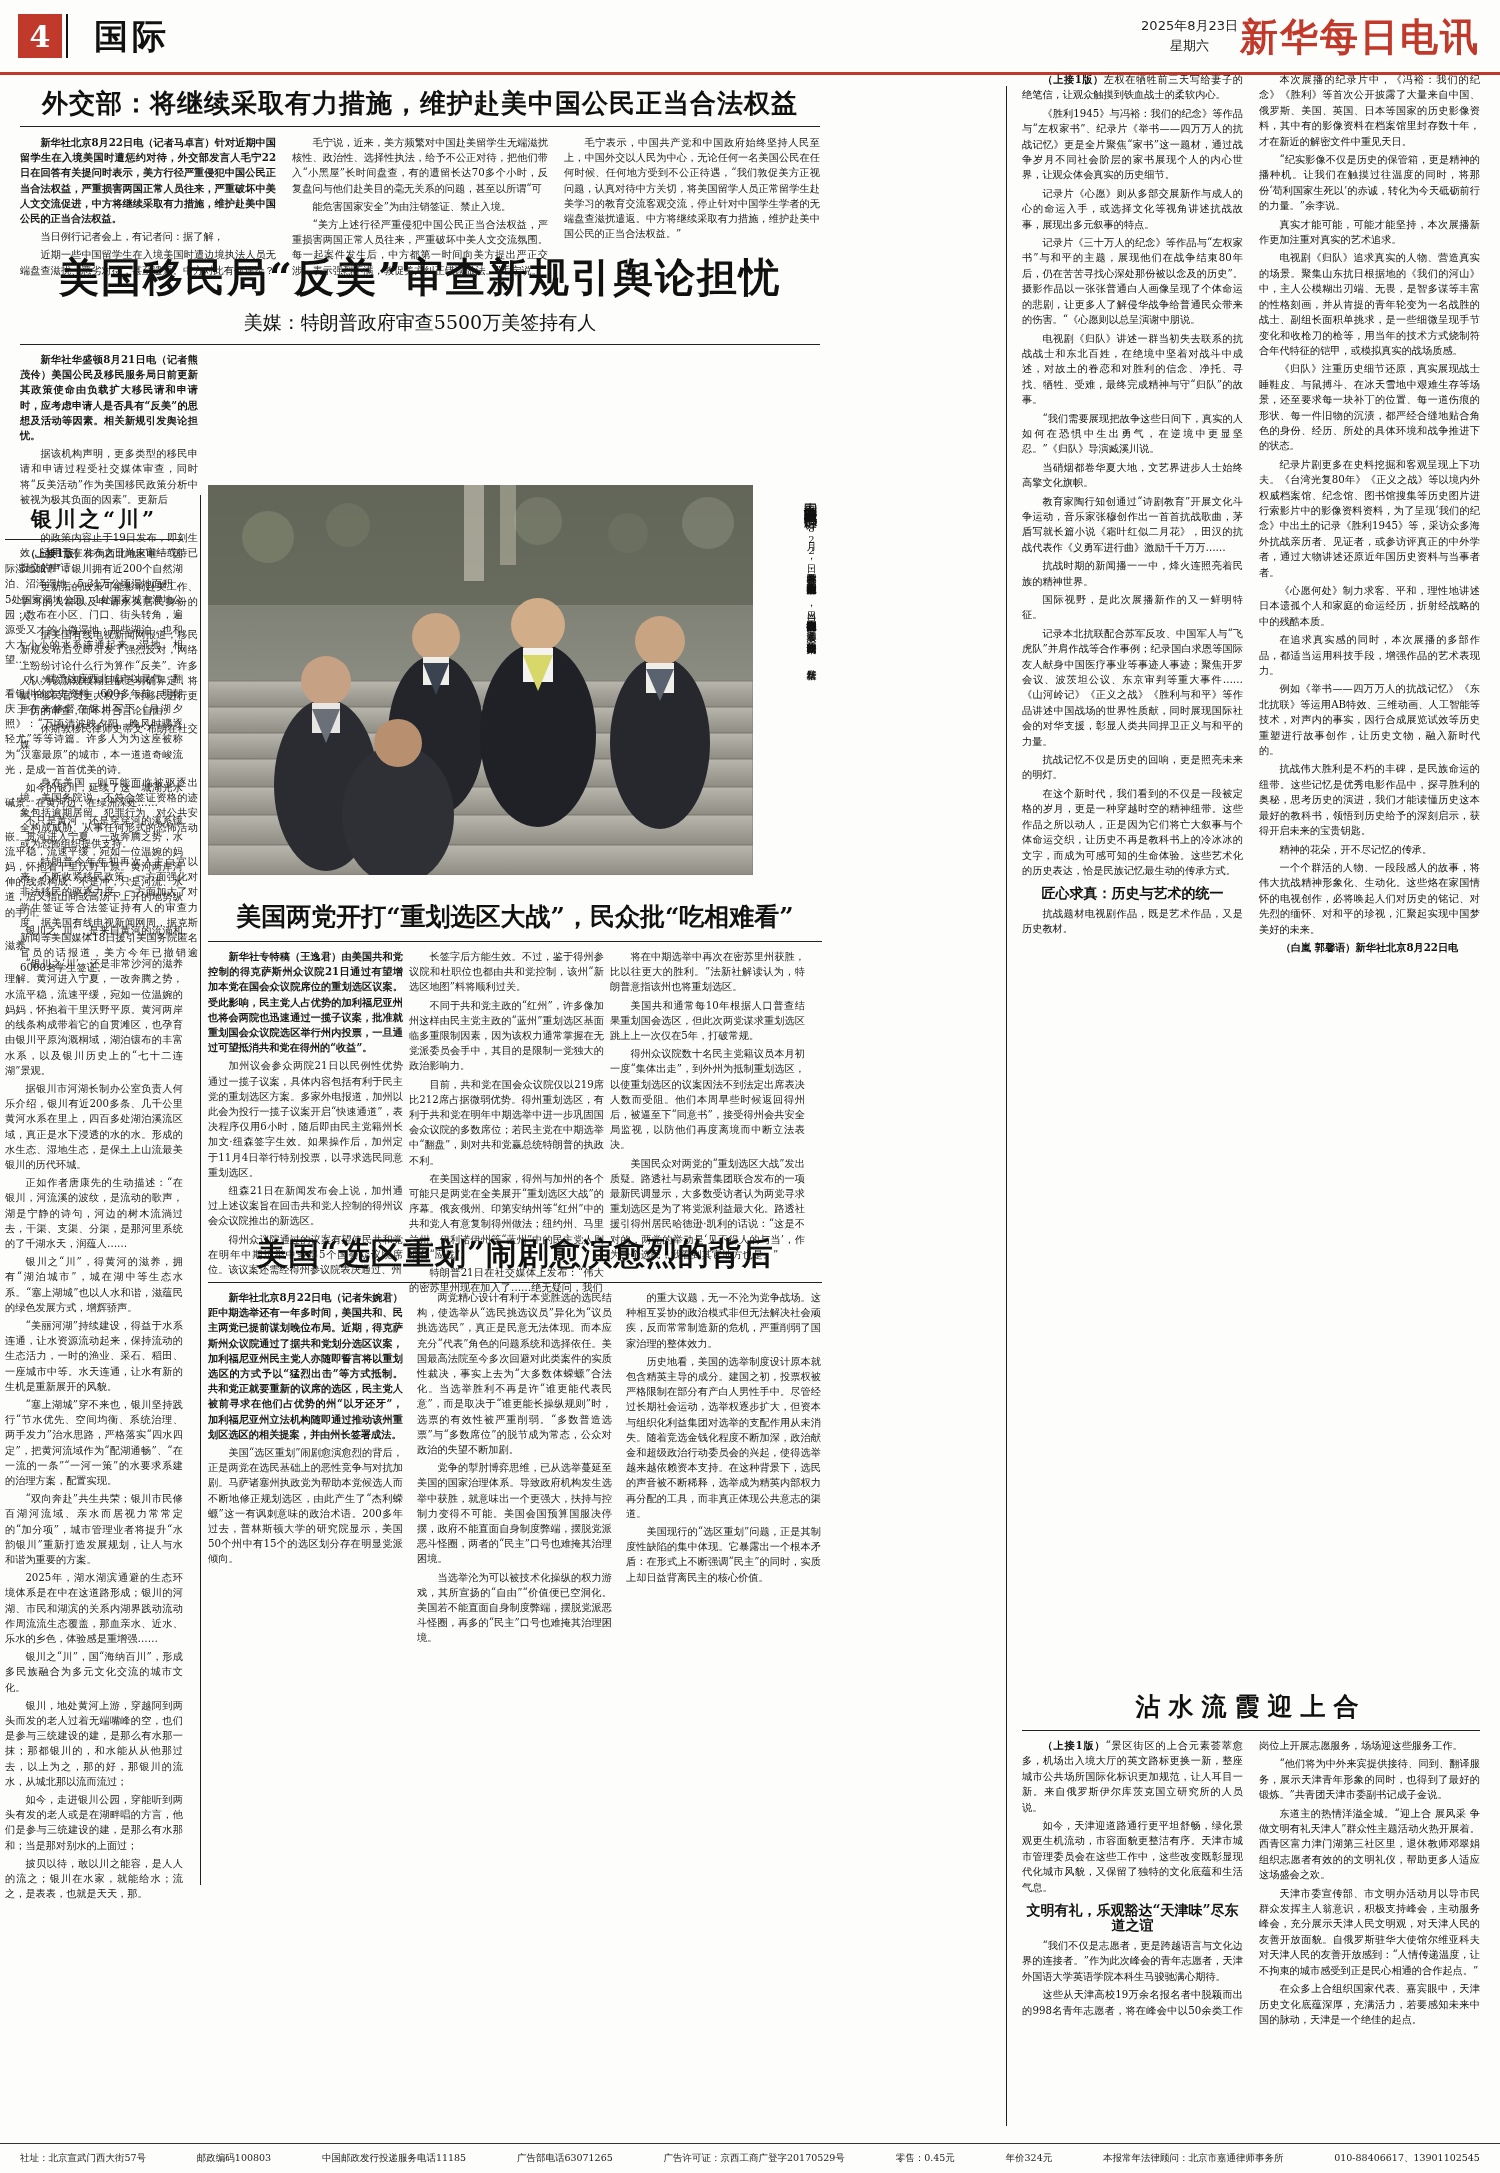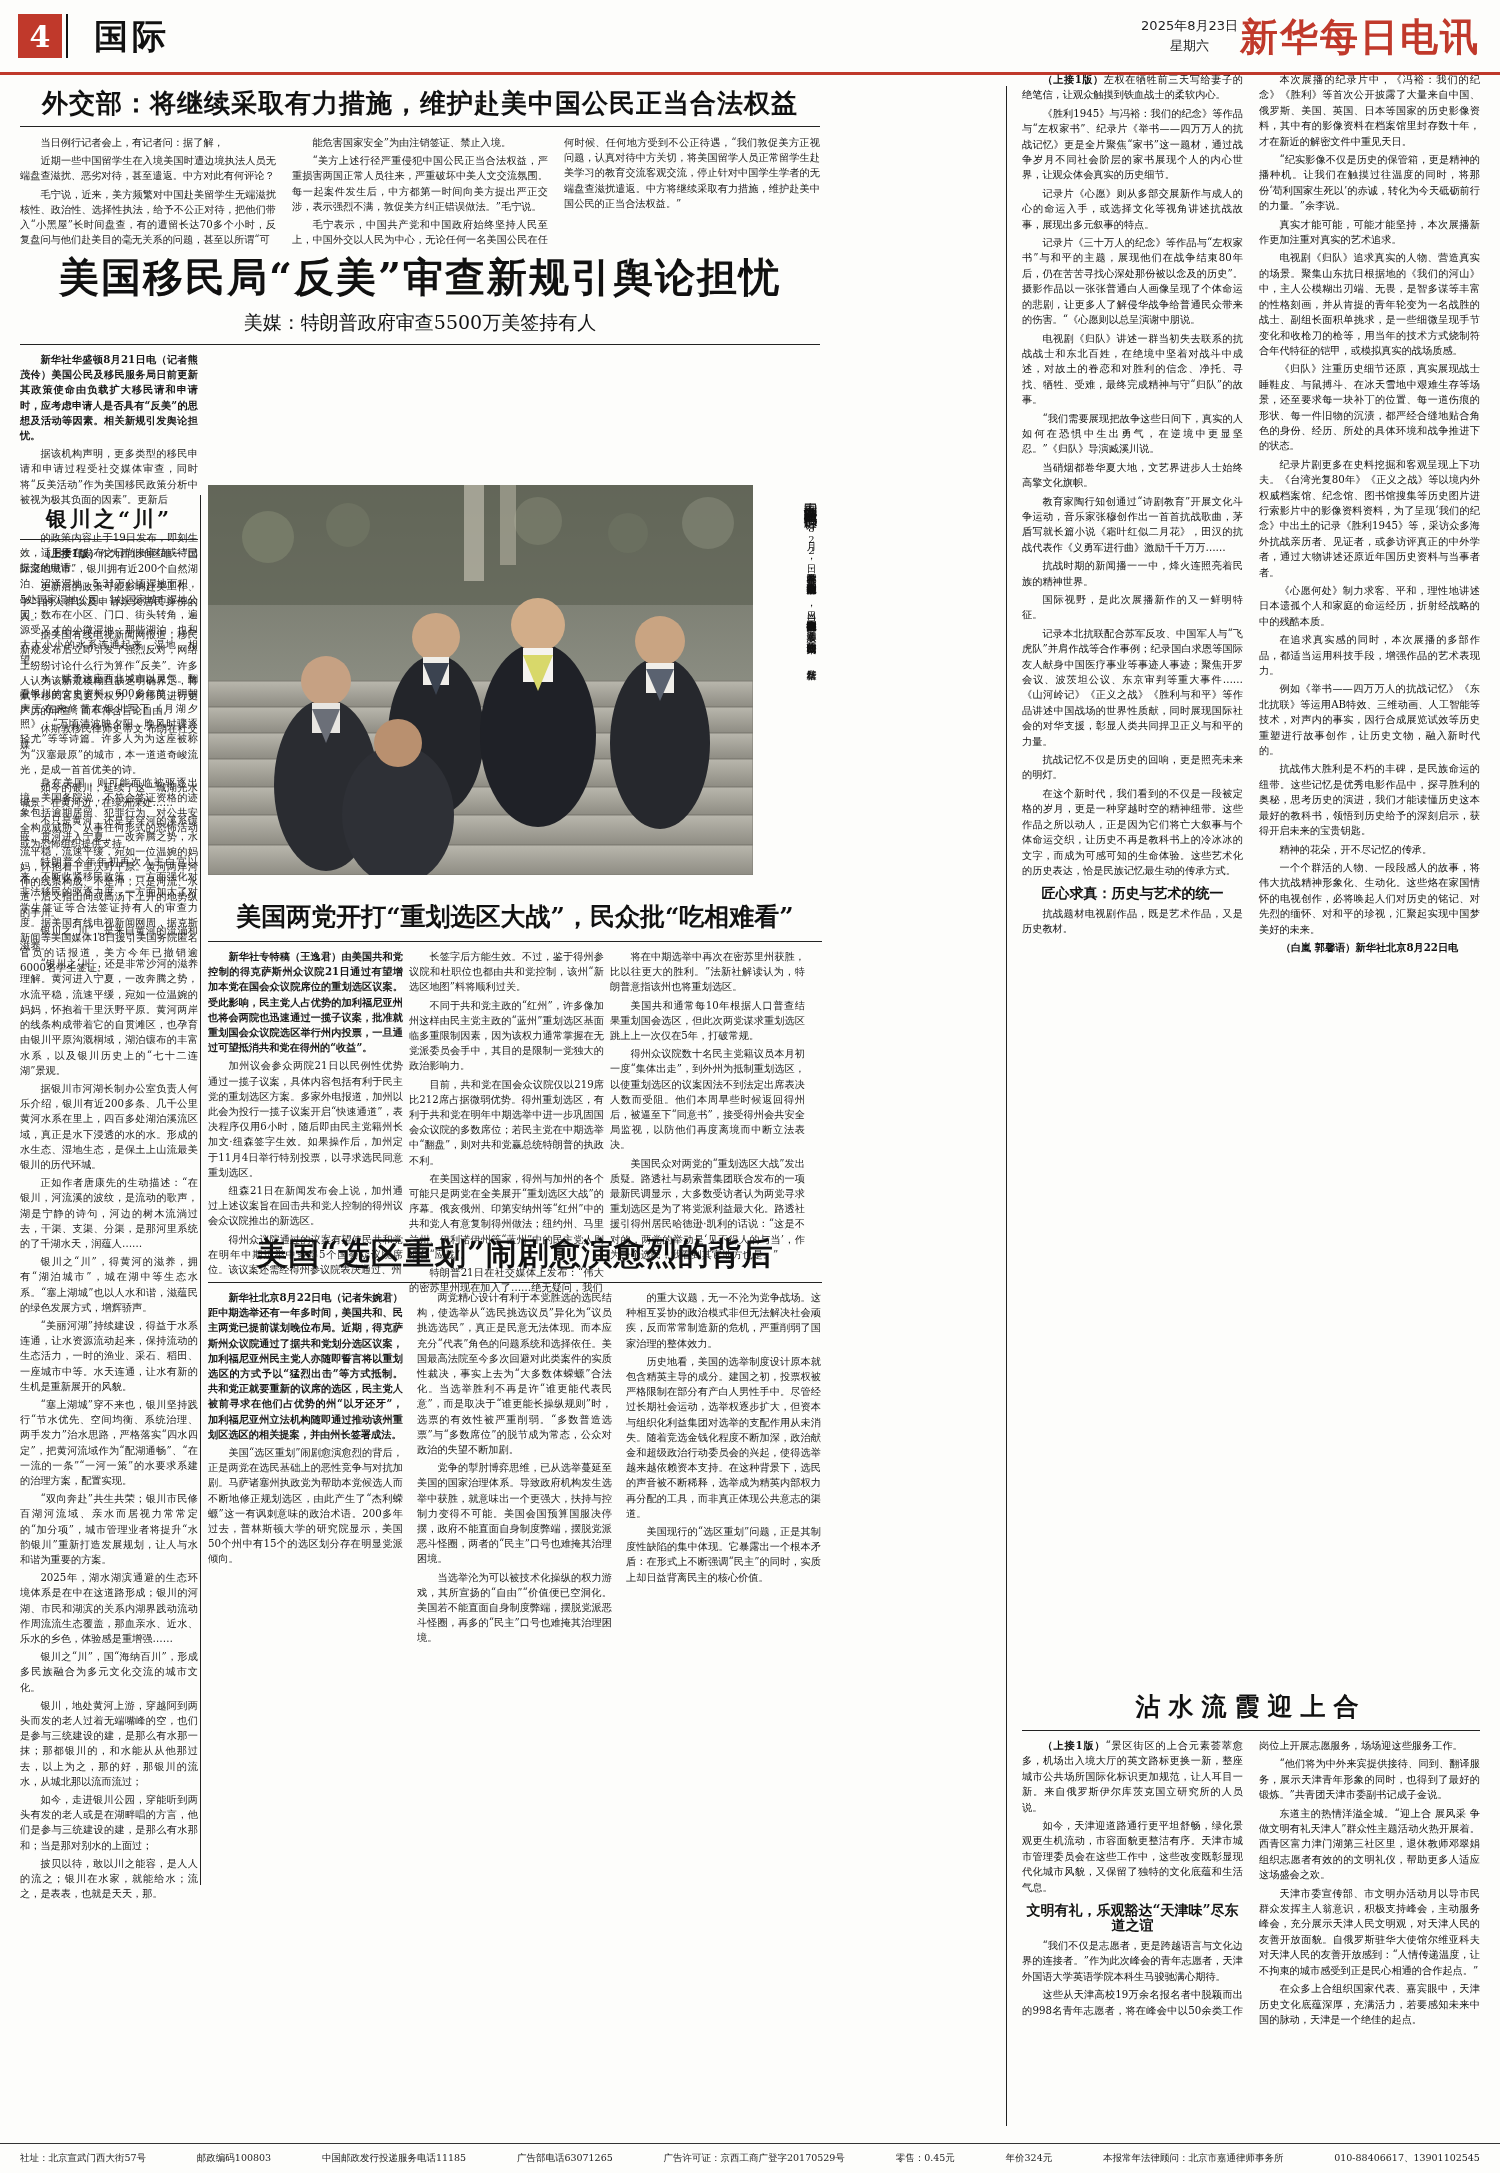--- a/index.html
+++ b/index.html
@@ -75,21 +75,21 @@
   .photo-caption{
     position:absolute;left:762px;top:492px;width:60px;height:390px;
     writing-mode:vertical-rl;text-orientation:upright;
     font-size:13.5px;line-height:22px;
     font-family:"DejaVu Serif","Liberation Serif",serif;
     letter-spacing:1px;
   }
   .photo-caption-small{
     font-size:10px;line-height:15px;letter-spacing:0;
   }
-  #yinchuan{position:absolute;left:20px;top:505px;width:178px;}
+  #yinchuan{position:absolute;left:5px;top:505px;width:178px;}
   #yinchuan .hl{font-size:21px;letter-spacing:3px;text-align:center;}
   #mid-story{position:absolute;left:208px;top:900px;width:614px;}
   #mid-story .hl{font-size:25px;line-height:34px;}
   #big2{position:absolute;left:208px;top:1232px;width:614px;}
   #big2 .hl{font-size:31px;line-height:42px;letter-spacing:1px;}
   #right-col{position:absolute;left:1022px;top:72px;width:458px;}
   .rc-text{font-size:10.2px;line-height:15.4px;text-align:justify;font-family:"DejaVu Serif","Liberation Serif",serif;}
   .rc-sub{font-size:14px;font-weight:bold;text-align:center;margin:8px 0 4px;font-family:"DejaVu Serif","Liberation Serif",serif;}
   #shanghe{position:absolute;left:1022px;top:1690px;width:458px;}
   #shanghe .hl{font-size:25px;letter-spacing:8px;text-align:center;font-family:"DejaVu Serif","Liberation Serif",serif;font-weight:bold;}
@@ -120,20 +120,21 @@
       <div>2025年8月23日</div>
       <div>星期六</div>
     </div>
     <div class="paper-logo">新华每日电讯</div>
   </div>
 
   <div id="top-story">
     <div class="headline-main hl">外交部：将继续采取有力措施，维护赴美中国公民正当合法权益</div>
     <div style="border-bottom:1px solid #222;margin:6px 0 8px;"></div>
     <div class="three-col col-text">
+      <p class="ind dateline">新华社北京8月22日电（记者马卓言）针对近期中国留学生在入境美国时遭惩约对待，外交部发言人毛宁22日在回答有关提问时表示，美方行径严重侵犯中国公民正当合法权益，严重损害两国正常人员往来，严重破坏中美人文交流促进，中方将继续采取有力措施，维护赴美中国公民的正当合法权益。</p>
       <p class="ind">当日例行记者会上，有记者问：据了解，</p>
       <p class="ind">近期一些中国留学生在入境美国时遭边境执法人员无端盘查滋扰、恶劣对待，甚至遣返。中方对此有何评论？</p>
       <p class="ind">毛宁说，近来，美方频繁对中国赴美留学生无端滋扰核性、政治性、选择性执法，给予不公正对待，把他们带入“小黑屋”长时间盘查，有的遭留长达70多个小时，反复盘问与他们赴美目的毫无关系的问题，甚至以所谓“可</p>
       <p class="ind">能危害国家安全”为由注销签证、禁止入境。</p>
       <p class="ind">“美方上述行径严重侵犯中国公民正当合法权益，严重损害两国正常人员往来，严重破坏中美人文交流氛围。每一起案件发生后，中方都第一时间向美方提出严正交涉，表示强烈不满，敦促美方纠正错误做法。”毛宁说。</p>
       <p class="ind">毛宁表示，中国共产党和中国政府始终坚持人民至上，中国外交以人民为中心，无论任何一名美国公民在任何时候、任何地方受到不公正待遇，“我们敦促美方正视问题，认真对待中方关切，将美国留学人员正常留学生赴美学习的教育交流客观交流，停止针对中国学生学者的无端盘查滋扰遣返。中方将继续采取有力措施，维护赴美中国公民的正当合法权益。”</p>
     </div>
   </div>
 
   <div id="feature">

